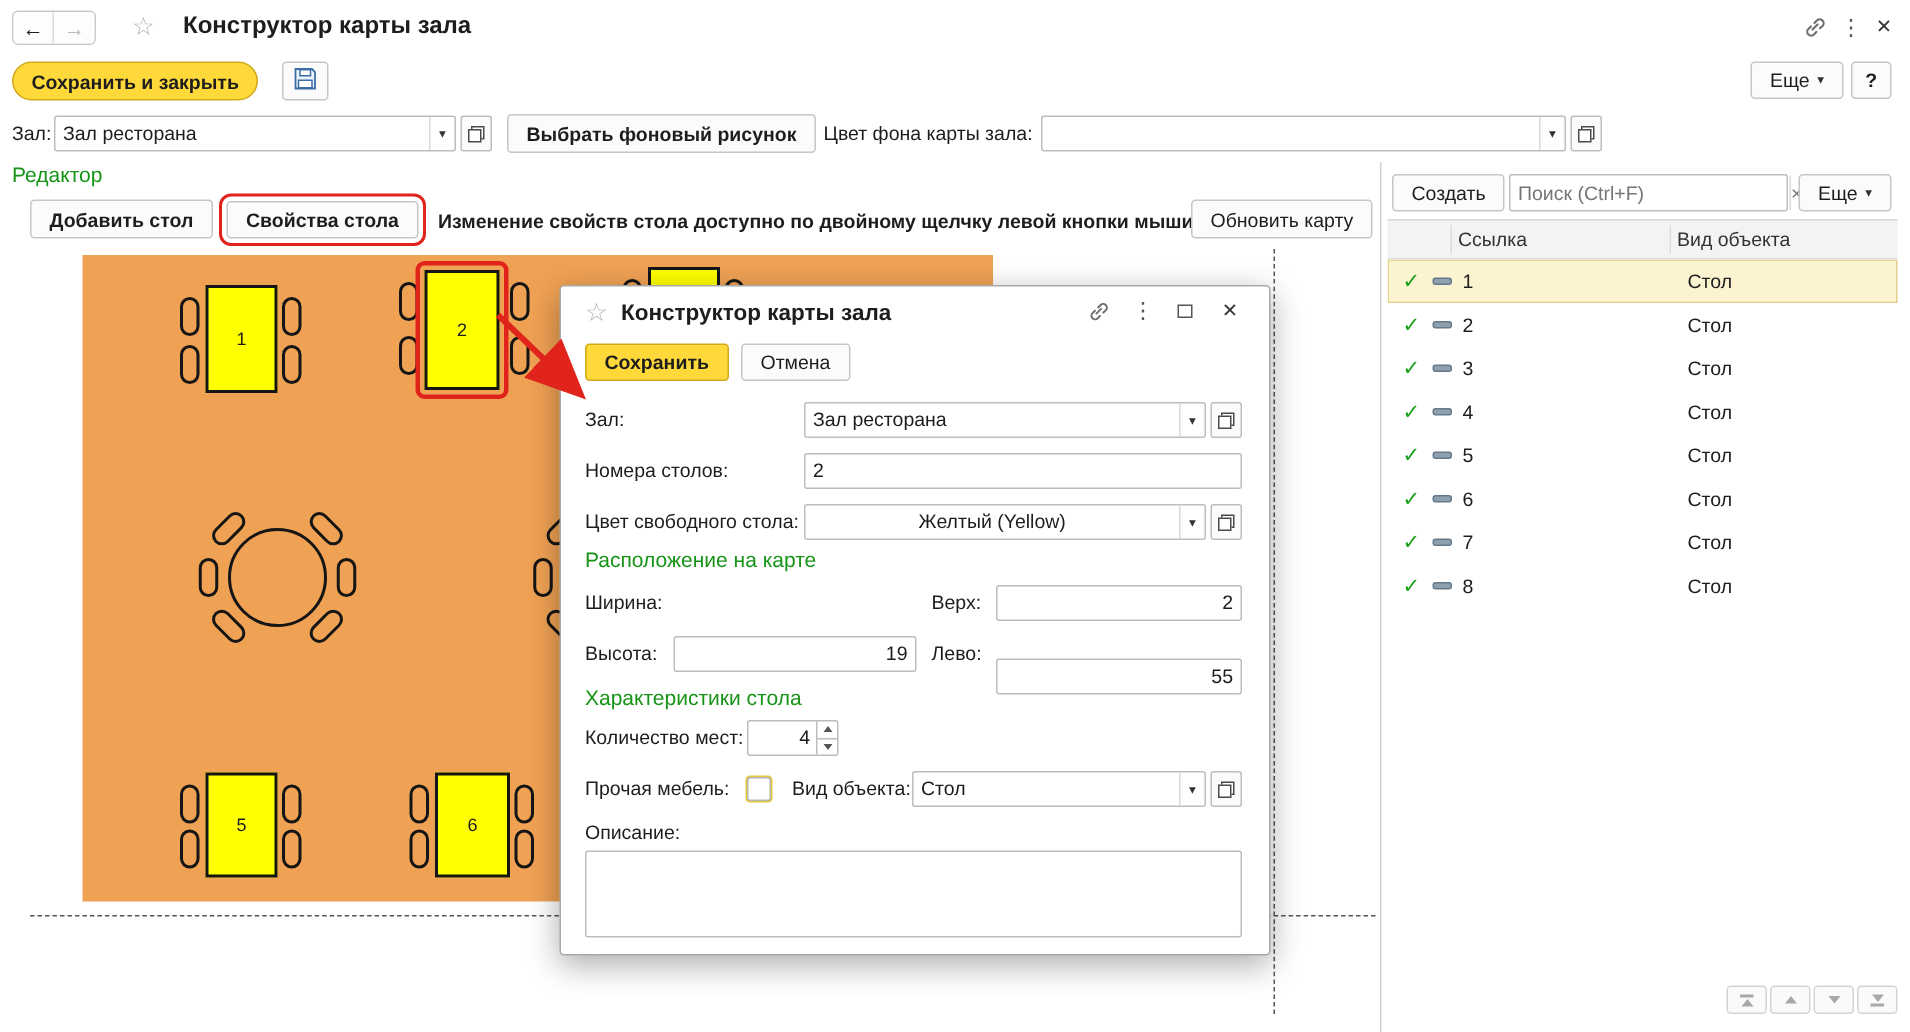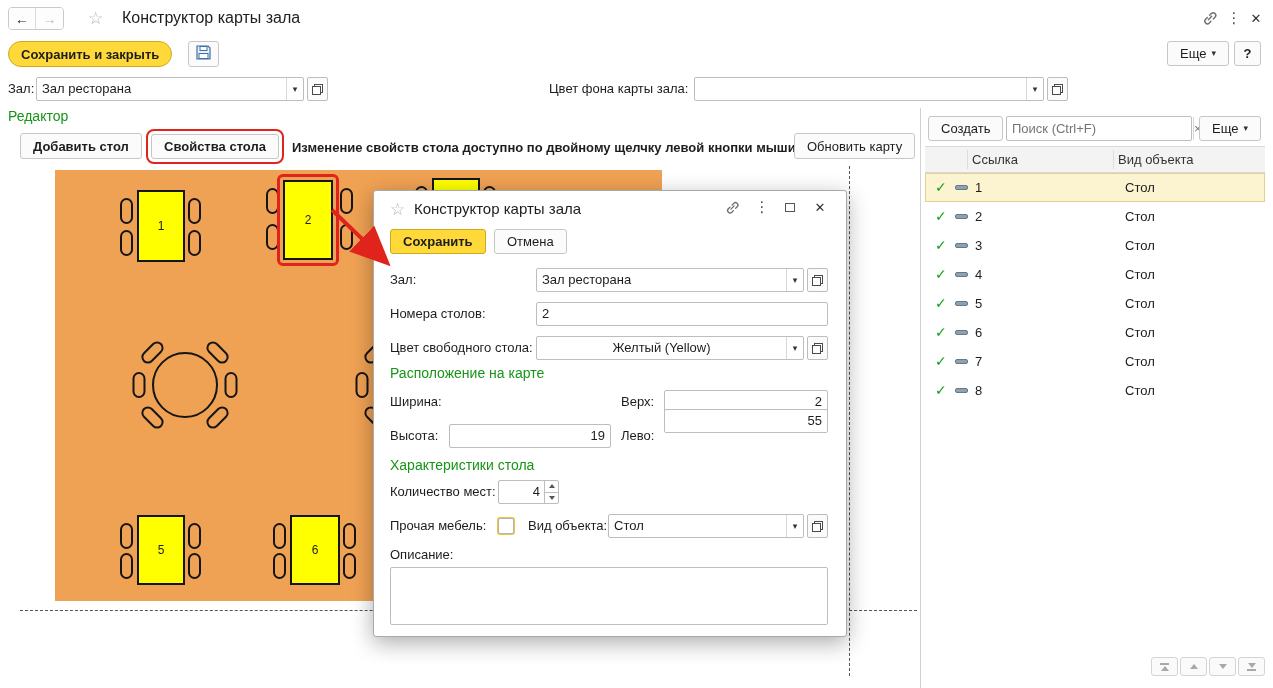--- a/index.html
+++ b/index.html
@@ -77,21 +77,21 @@
           display:flex; flex-direction:column; align-items:center; justify-content:center; gap:1px; }
   .g-tri-u { width:0; height:0; border-left:4px solid transparent; border-right:4px solid transparent; border-bottom:5px solid #a8a8a8; }
   .g-tri-d { width:0; height:0; border-left:4px solid transparent; border-right:4px solid transparent; border-top:5px solid #a8a8a8; }
   .g-bar { width:9px; height:2px; background:#a8a8a8; }
 
   .navgrp { position:absolute; left:8px; top:7px; display:flex; border:1px solid #c9c9c9; border-radius:4px; overflow:hidden; height:23px; }
   .navgrp .nbtn { width:27px; display:flex; align-items:center; justify-content:center; background:#fdfdfd; font-size:14px; }
   .navgrp .nbtn:first-child { border-right:1px solid #dcdcdc; }
   .disabled { color:#bbb; }
   .star { position:absolute; color:#b3b3b3; font-size:17px; }
-  .ttl { position:absolute; font-weight:normal; }
+  .ttl { position:absolute; font-weight:bold; }
 </style>
 </head>
 <body>
 
 <div class="app">
 
   <div class="navgrp">
     <span class="nbtn">
         <span>←</span>
       </span>
@@ -129,20 +129,21 @@
   <span class="lbl" style="left:8px; top:77px;">Зал:</span>
   <div class="fld" style="left:36px; top:77px; width:268px;">
     <span class="val">Зал ресторана</span>
     <span class="carr">
         <span class="caret-glyph">▾</span>
       </span>
   </div>
   <span class="ext" style="left:307px; top:77px;">
       <span class="openico"></span>
     </span>
+  <button class="btn bold" style="left:338px; top:76px; height:26px;">Выбрать фоновый рисунок</button>
   <span class="lbl" style="left:549px; top:77px;">Цвет фона карты зала:</span>
   <div class="fld" style="left:694px; top:77px; width:350px;">
     <span class="val"></span>
     <span class="carr">
         <span class="caret-glyph">▾</span>
       </span>
   </div>
   <span class="ext" style="left:1047px; top:77px;">
       <span class="openico"></span>
     </span>
@@ -261,21 +262,21 @@
 
     <span class="dlbl green" style="left:16px; top:170px;">Расположение на карте</span>
 
     <span class="dlbl" style="left:16px; top:199px;">Ширина:</span>
     <span class="dlbl" style="left:247px; top:199px;">Верх:</span>
     <div class="dinput num" style="left:290px; top:199px; width:164px;">2</div>
 
     <span class="dlbl" style="left:16px; top:233px;">Высота:</span>
     <div class="dinput num" style="left:75px; top:233px; width:162px;">19</div>
     <span class="dlbl" style="left:247px; top:233px;">Лево:</span>
-    <div class="dinput num" style="left:290px; top:218px; width:164px;">55</div>
+    <div class="dinput num" style="left:290px; top:248px; width:164px;">55</div>
 
     <span class="dlbl green" style="left:16px; top:262px;">Характеристики стола</span>
 
     <span class="dlbl" style="left:16px; top:289px;">Количество мест:</span>
     <div class="spin" style="left:124px; top:289px;">
       <span class="sval">4</span>
       <span class="sbtns">
         <span>
             <i class="tri-u"></i>
           </span>

